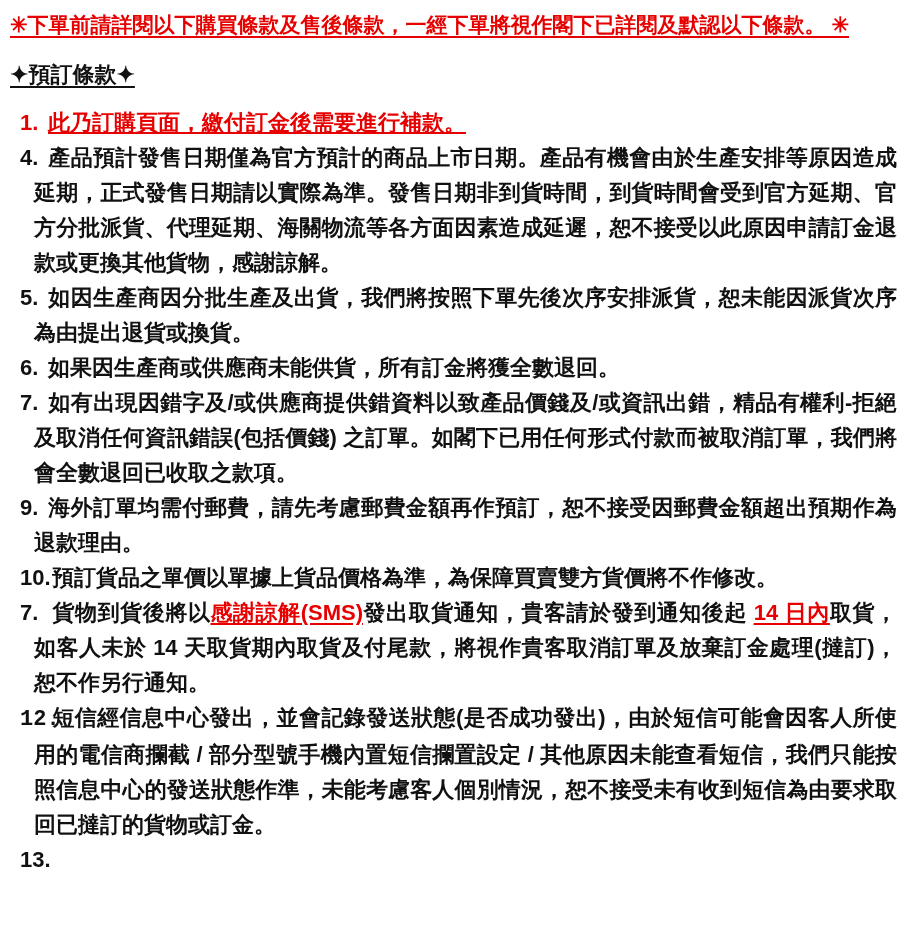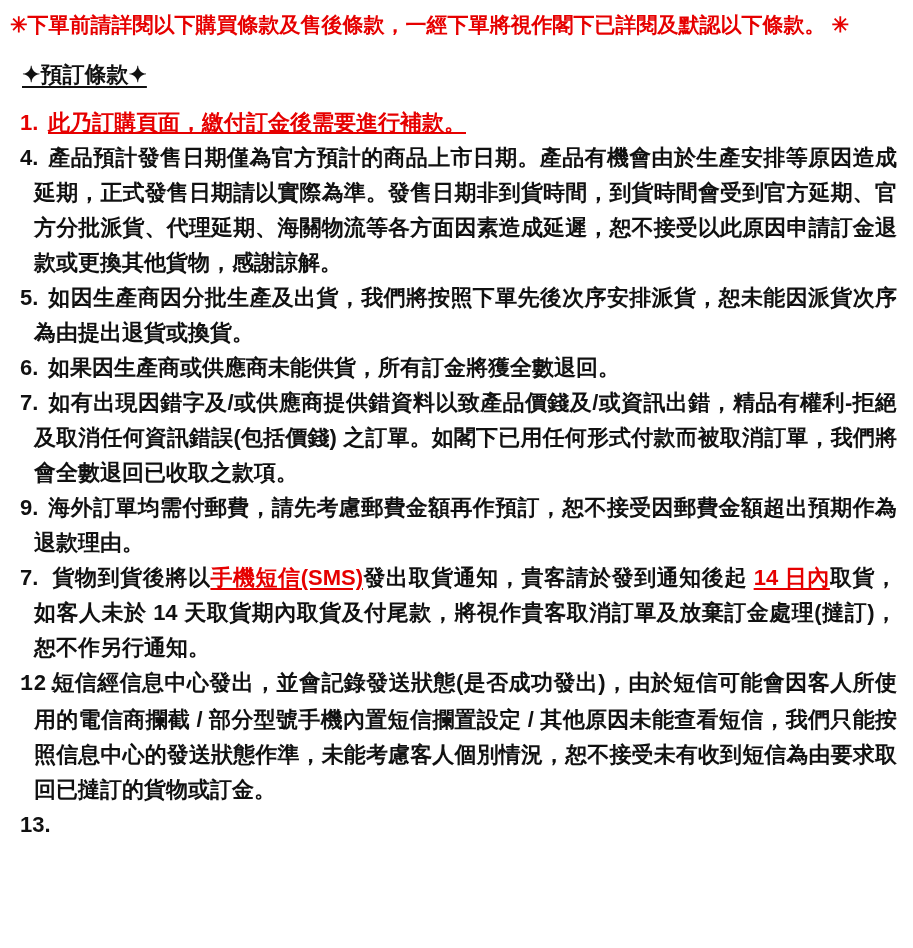--- a/index.html
+++ b/index.html
@@ -11,30 +11,30 @@
     font-family: "Liberation Sans", sans-serif;
     font-weight: bold;
     color: #111111;
     overflow: hidden;
   }
   .notice {
     color: #e60000;
     font-size: 21px;
     line-height: 34px;
     white-space: nowrap;
+    text-decoration: underline;
     text-underline-offset: 4px;
   }
   .section-title {
     display: inline-block;
     margin-top: 18px;
     font-size: 22px;
     line-height: 30px;
     text-decoration: underline;
     text-underline-offset: 4px;
-    margin-left: 12px;
   }
   ol.terms {
     list-style: none;
     margin: 15px 0 0 0;
     padding: 0;
     font-size: 22px;
     line-height: 35px;
     text-align: justify;
   }
   ol.terms li {
@@ -61,16 +61,17 @@
   <span class="section-title">✦預訂條款✦</span>
 </div>
 
 <ol class="terms" id="terms-list">
     <li class="item-red"><span class="num" style="width: 28px;">1.</span><span>此乃訂購頁面，繳付訂金後需要進行補款。</span></li>
     <li><span class="num" style="width: 28px;">4.</span><span>產品預計發售日期僅為官方預計的商品上市日期。產品有機會由於生產安排等原因造成延期，正式發售日期請以實際為準。發售日期非到貨時間，到貨時間會受到官方延期、官方分批派貨、代理延期、海關物流等各方面因素造成延遲，恕不接受以此原因申請訂金退款或更換其他貨物，感謝諒解。</span></li>
     <li><span class="num" style="width: 28px;">5.</span><span>如因生產商因分批生產及出貨，我們將按照下單先後次序安排派貨，恕未能因派貨次序為由提出退貨或換貨。</span></li>
     <li><span class="num" style="width: 28px;">6.</span><span>如果因生產商或供應商未能供貨，所有訂金將獲全數退回。</span></li>
     <li><span class="num" style="width: 28px;">7.</span><span>如有出現因錯字及/或供應商提供錯資料以致產品價錢及/或資訊出錯，精品有權利-拒絕及取消任何資訊錯誤(包括價錢) 之訂單。如閣下已用任何形式付款而被取消訂單，我們將會全數退回已收取之款項。</span></li>
     <li><span class="num" style="width: 28px;">9.</span><span>海外訂單均需付郵費，請先考慮郵費金額再作預訂，恕不接受因郵費金額超出預期作為退款理由。</span></li>
-    <li><span class="num" style="width: 32px;">7.</span><span>貨物到貨後將以</span><span class="seg-red-em">手機短信(SMS)</span><span>發出取貨通知，貴客請於發到通知後起 </span><span class="seg-red-em">14 日內</span><span>取貨，如客人未於 14 天取貨期內取貨及付尾款，將視作貴客取消訂單及放棄訂金處理(撻訂)，恕不作另行通知。</span></li>
+    <li><span class="num" style="width: 32px;">10.</span><span>預訂貨品之單價以單據上貨品價格為準，為保障買賣雙方貨價將不作修改。</span></li>
+    <li><span class="num" style="width: 32px;">7.</span><span>貨物到貨後將以</span><span class="seg-red-em">感謝諒解(SMS)</span><span>發出取貨通知，貴客請於發到通知後起 </span><span class="seg-red-em">14 日內</span><span>取貨，如客人未於 14 天取貨期內取貨及付尾款，將視作貴客取消訂單及放棄訂金處理(撻訂)，恕不作另行通知。</span></li>
     <li><span class="num" style="width: 32px; font-family: Liberation Mono, monospace;">12.</span><span>短信經信息中心發出，並會記錄發送狀態(是否成功發出)，由於短信可能會因客人所使用的電信商攔截 / 部分型號手機內置短信攔置設定 / 其他原因未能查看短信，我們只能按照信息中心的發送狀態作準，未能考慮客人個別情況，恕不接受未有收到短信為由要求取回已撻訂的貨物或訂金。</span></li>
     <li><span class="num" style="width: 32px;">13.</span></li>
   </ol>
 
 </body></html>

